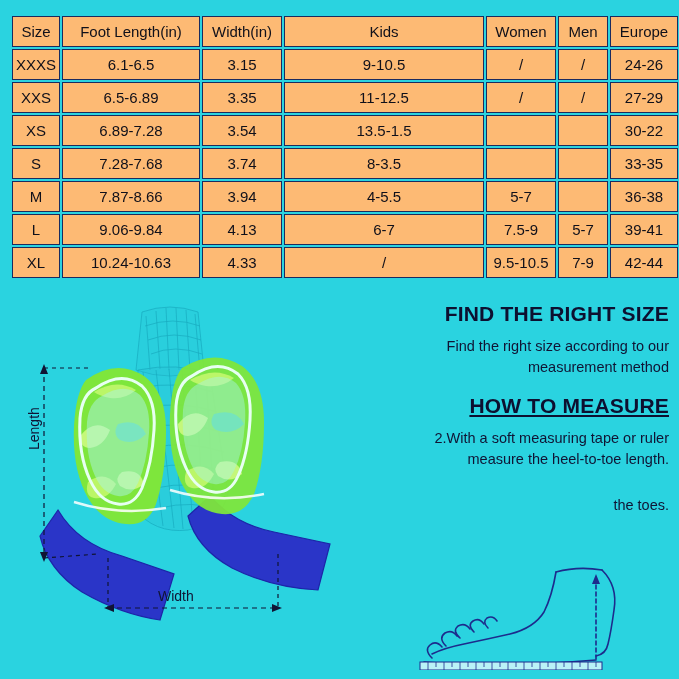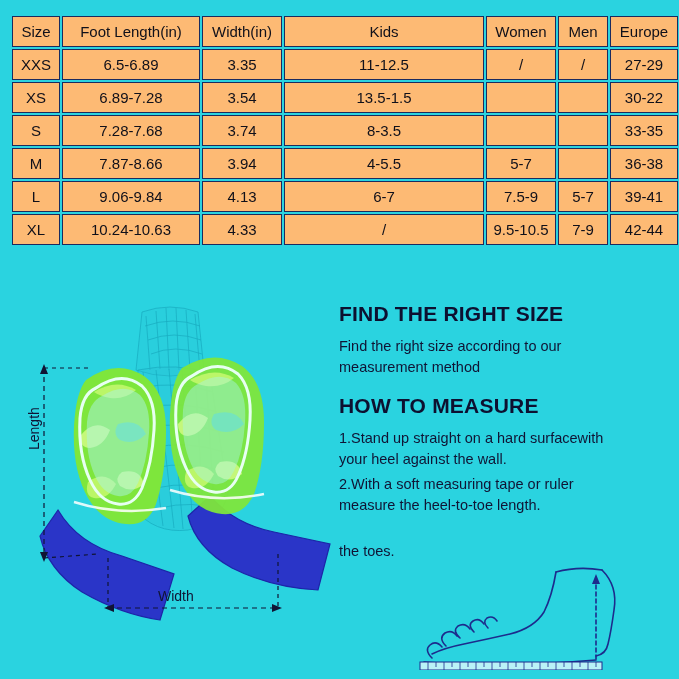--- a/index.html
+++ b/index.html
@@ -44,29 +44,30 @@
   col.c-kids   { width: 200px; }
   col.c-women  { width: 70px; }
   col.c-men    { width: 50px; }
   col.c-europe { width: 68px; }
 
   
   .info {
     position:absolute;
     left:339px; top:302px; width:330px;
     color:#0e1230;
+    text-align:right;
   }
   .info h2 {
     margin:0 0 10px 0;
     font-size:21px;
     font-weight:700;
     letter-spacing:0.2px;
     color:#0d1030;
   }
-  .info h2.second { margin-top:14px; }
+  .info h2.second { margin-top:14px;text-decoration:underline; }
   .info p {
     margin:0 0 4px 0;
     font-size:14.5px;
     line-height:1.45;
     color:#101434;
   }
   .info .lead { margin-bottom:16px; }
 
   
   .fins {
@@ -117,20 +118,29 @@
           <th>Size</th>
           <th>Foot Length(in)</th>
           <th>Width(in)</th>
           <th>Kids</th>
           <th>Women</th>
           <th>Men</th>
           <th>Europe</th>
         </tr>
       </thead>
       <tbody>
+        <tr>
+          <td>XXXS</td>
+          <td>6.1-6.5</td>
+          <td>3.15</td>
+          <td>9-10.5</td>
+          <td>/</td>
+          <td>/</td>
+          <td>24-26</td>
+        </tr>
         <tr>
           <td>XXS</td>
           <td>6.5-6.89</td>
           <td>3.35</td>
           <td>11-12.5</td>
           <td>/</td>
           <td>/</td>
           <td>27-29</td>
         </tr>
         <tr>
@@ -280,24 +290,20 @@
   <div class="dim-label lbl-length">Length</div>
   <div class="dim-label lbl-width">Width</div>
 
   <div class="info">
     <h2>FIND THE RIGHT SIZE</h2>
     <p class="lead">
       <span>Find the right size according to our</span><br>
       <span>measurement method</span>
     </p>
     <h2 class="second">HOW TO MEASURE</h2>
-    <p>
-      <span>1.Stand up straight on a hard surfacewith</span><br>
-      <span>your heel against the wall.</span>
-    </p>
     <p>
       <span>2.With a soft measuring tape or ruler</span><br>
       <span>measure the heel-to-toe length.</span>
     </p>
     <p>
       <br>
       <span>the toes.</span>
     </p>
   </div>
 

